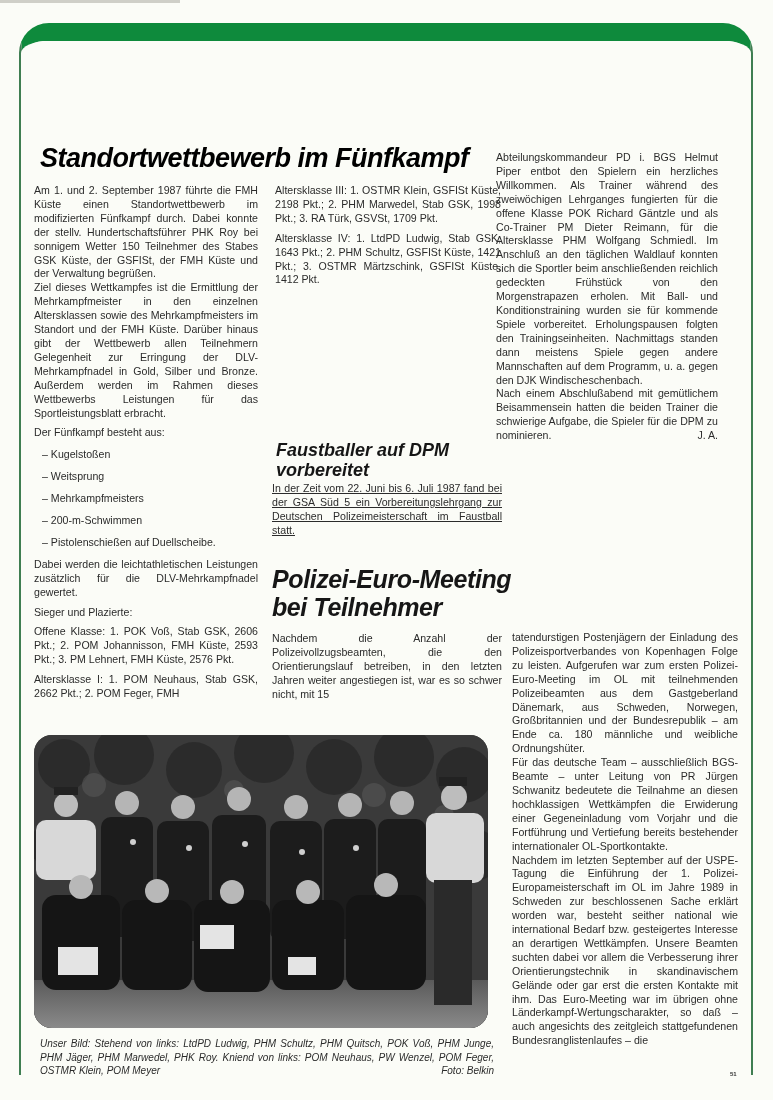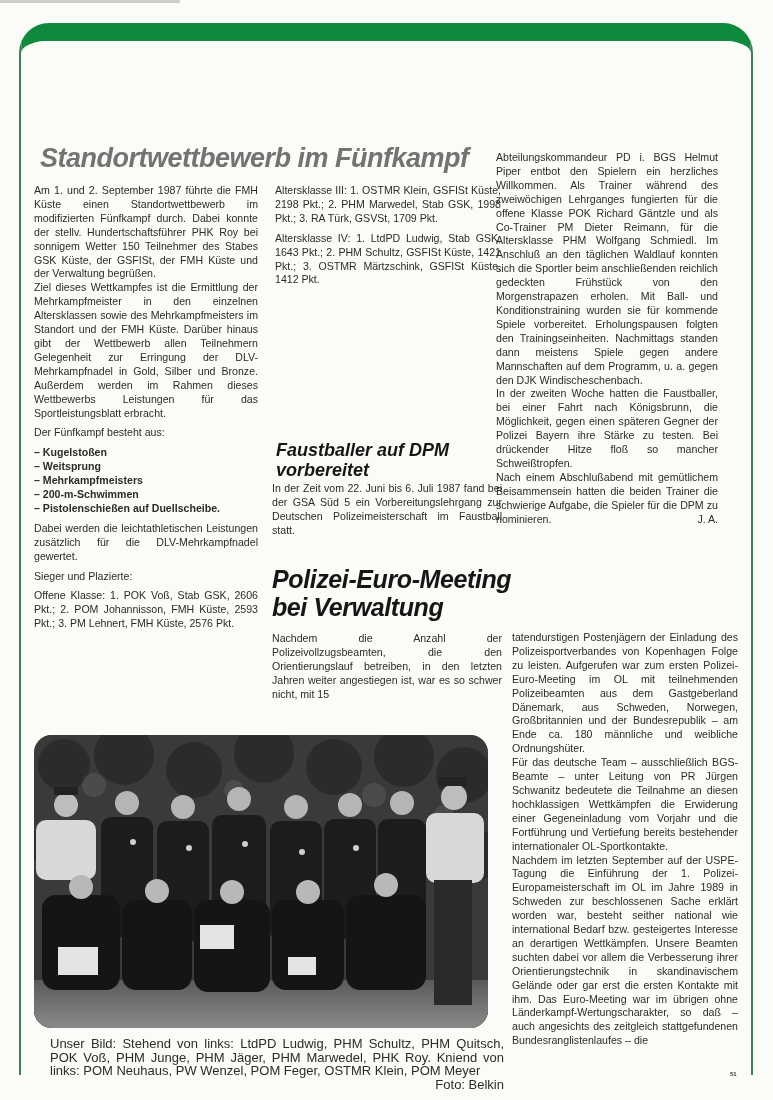--- a/index.html
+++ b/index.html
@@ -8,36 +8,36 @@
   .scan-strip { position:absolute; left:0; top:0; width:180px; height:3px; background:#cfcfc8; }
   .frame-top { position:absolute; left:19px; top:23px; width:734px; height:60px;
                border-top:18px solid #0e8a3c; border-left:2px solid #3f7e52; border-right:2px solid #3f7e52;
                border-radius:30px 30px 0 0; box-sizing:border-box; }
   .frame-inner { position:absolute; left:21px; top:41px; width:730px; height:40px;
                  background:#fbfcf7; border-radius:22px 22px 0 0; }
   .frame-left { position:absolute; left:19px; top:70px; width:2px; height:1005px; background:#3f7e52; }
   .frame-right { position:absolute; left:751px; top:70px; width:2px; height:1005px; background:#3f7e52; }
 
   h1.main-title { position:absolute; left:40px; top:143px; margin:0; font-size:27px; font-weight:bold;
-                  font-style:italic; letter-spacing:-0.5px; color:#737373; white-space:nowrap; }
+                  font-style:italic; letter-spacing:-0.5px; color:#000000; white-space:nowrap; }
   .col { position:absolute; font-size:10.6px; line-height:13.9px; text-align:justify; }
   .col p { margin:0 0 6px 0; }
   .col p.tight { margin:0; }
   .col ul { list-style:none; margin:0 0 6px 0; padding:0; }
-  .col ul li { margin:0;font-weight:bold; }
+  .col ul li { margin:8px; }
   h2.sub-title { position:absolute; left:272px; top:436px; margin:4px; font-size:18px; line-height:20px;
                  font-weight:bold; font-style:italic; color:#161616; }
   h2.big-title { position:absolute; left:272px; top:565px; margin:0; font-size:25px; line-height:28px;
                  font-weight:bold; font-style:italic; color:#161616; letter-spacing:-0.4px; }
   .sign { float:right; }
 
   .photo { position:absolute; left:34px; top:735px; width:454px; height:293px; border-radius:18px;
            overflow:hidden; background:#4a4a4a; }
-  .caption { position:absolute; left:50px; top:1037px; width:454px; font-size:13px; line-height:13.6px;
-             text-align:justify; color:#2b2b2b; }
+  .caption { position:absolute; left:40px; top:1037px; width:454px; font-size:10px; line-height:13.6px;
+             font-style:italic; text-align:justify; color:#2b2b2b; }
   .caption .credit { float:right; }
   .page-num { position:absolute; left:730px; top:1071px; font-size:6px; font-weight:bold; color:#333; }
 </style>
 </head>
 <body>
 
 <div class="scan-strip"></div>
 <div class="frame-top"></div>
 <div class="frame-inner"></div>
 <div class="frame-left"></div>
@@ -52,41 +52,41 @@
   <ul>
     <li>– Kugelstoßen</li>
     <li>– Weitsprung</li>
     <li>– Mehrkampfmeisters</li>
     <li>– 200-m-Schwimmen</li>
     <li>– Pistolenschießen auf Duellscheibe.</li>
   </ul>
   <p>Dabei werden die leichtathletischen Leistungen zusätzlich für die DLV-Mehrkampfnadel gewertet.</p>
   <p>Sieger und Plazierte:</p>
   <p>Offene Klasse: 1. POK Voß, Stab GSK, 2606 Pkt.; 2. POM Johannisson, FMH Küste, 2593 Pkt.; 3. PM Lehnert, FMH Küste, 2576 Pkt.</p>
+  <p>Altersklasse I: 1. POM Neuhaus, Stab GSK, 2662 Pkt.; 2. POM Feger, FMH</p>
 </div>
 
 <div class="col" style="left:275px; top:184px; width:226px;">
   <p>Altersklasse III: 1. OSTMR Klein, GSFISt Küste, 2198 Pkt.; 2. PHM Marwedel, Stab GSK, 1998 Pkt.; 3. RA Türk, GSVSt, 1709 Pkt.</p>
   <p>Altersklasse IV: 1. LtdPD Ludwig, Stab GSK, 1643 Pkt.; 2. PHM Schultz, GSFISt Küste, 1421 Pkt.; 3. OSTMR Märtzschink, GSFISt Küste, 1412 Pkt.</p>
 </div>
 
 <h2 class="sub-title" style="width:200px;">Faustballer auf DPM vorbereitet</h2>
-<div class="col" style="left:272px; top:482px; width:230px;">
+<div class="col" style="left:272px; top:482px; width:230px;text-decoration:underline;">
   <p>In der Zeit vom 22. Juni bis 6. Juli 1987 fand bei der GSA Süd 5 ein Vorbereitungslehrgang zur Deutschen Polizeimeisterschaft im Faustball statt.</p>
 </div>
 <div class="col" style="left:496px; top:151px; width:222px;">
   <p class="tight">Abteilungskommandeur PD i. BGS Helmut Piper entbot den Spielern ein herzliches Willkommen. Als Trainer während des zweiwöchigen Lehrganges fungierten für die offene Klasse POK Richard Gäntzle und als Co-Trainer PM Dieter Reimann, für die Altersklasse PHM Wolfgang Schmiedl. Im Anschluß an den täglichen Waldlauf konnten sich die Sportler beim anschließenden reichlich gedeckten Frühstück von den Morgenstrapazen erholen. Mit Ball- und Konditionstraining wurden sie für kommende Spiele vorbereitet. Erholungspausen folgten den Trainingseinheiten. Nachmittags standen dann meistens Spiele gegen andere Mannschaften auf dem Programm, u. a. gegen den DJK Windischeschenbach.</p>
-  <p class="tight">In der zweiten Woche hatten die Faustballer, bei einer Fahrt nach Königsbrunn, die Möglichkeit, gegen einen späteren Gegner der Polizei Bayern ihre Stärke zu testen. Bei drückender Hitze floß so mancher Schweißtropfen.</p>
   <p class="tight">
     <span>Nach einem Abschlußabend mit gemütlichem Beisammensein hatten die beiden Trainer die schwierige Aufgabe, die Spieler für die DPM zu nominieren.</span>
     <span class="sign">J. A.</span>
   </p>
 </div>
 
-<h2 class="big-title" style="width:240px;">Polizei-Euro-Meeting bei Verwaltung</h2>
+<h2 class="big-title" style="width:240px;">Polizei-Euro-Meeting bei Teilnehmer</h2>
 <div class="col" style="left:272px; top:632px; width:230px;">
   <p>Nachdem die Anzahl der Polizeivollzugsbeamten, die den Orientierungslauf betreiben, in den letzten Jahren weiter angestiegen ist, war es so schwer nicht, mit 15</p>
 </div>
 <div class="col" style="left:512px; top:631px; width:226px;">
   <p class="tight">tatendurstigen Postenjägern der Einladung des Polizeisportverbandes von Kopenhagen Folge zu leisten. Aufgerufen war zum ersten Polizei-Euro-Meeting im OL mit teilnehmenden Polizeibeamten aus dem Gastgeberland Dänemark, aus Schweden, Norwegen, Großbritannien und der Bundesrepublik – am Ende ca. 180 männliche und weibliche Ordnungshüter.</p>
   <p class="tight">Für das deutsche Team – ausschließlich BGS-Beamte – unter Leitung von PR Jürgen Schwanitz bedeutete die Teilnahme an diesen hochklassigen Wettkämpfen die Erwiderung einer Gegeneinladung vom Vorjahr und die Fortführung und Vertiefung bereits bestehender internationaler OL-Sportkontakte.</p>
   <p class="tight">Nachdem im letzten September auf der USPE-Tagung die Einführung der 1. Polizei-Europameisterschaft im OL im Jahre 1989 in Schweden zur beschlossenen Sache erklärt worden war, besteht seither national wie international Bedarf bzw. gesteigertes Interesse an derartigen Wettkämpfen. Unsere Beamten suchten dabei vor allem die Verbesserung ihrer Orientierungstechnik in skandinavischem Gelände oder gar erst die ersten Kontakte mit ihm. Das Euro-Meeting war im übrigen ohne Länderkampf-Wertungscharakter, so daß – auch angesichts des zeitgleich stattgefundenen Bundesranglistenlaufes – die</p>
 </div>
 
 <div class="photo">

